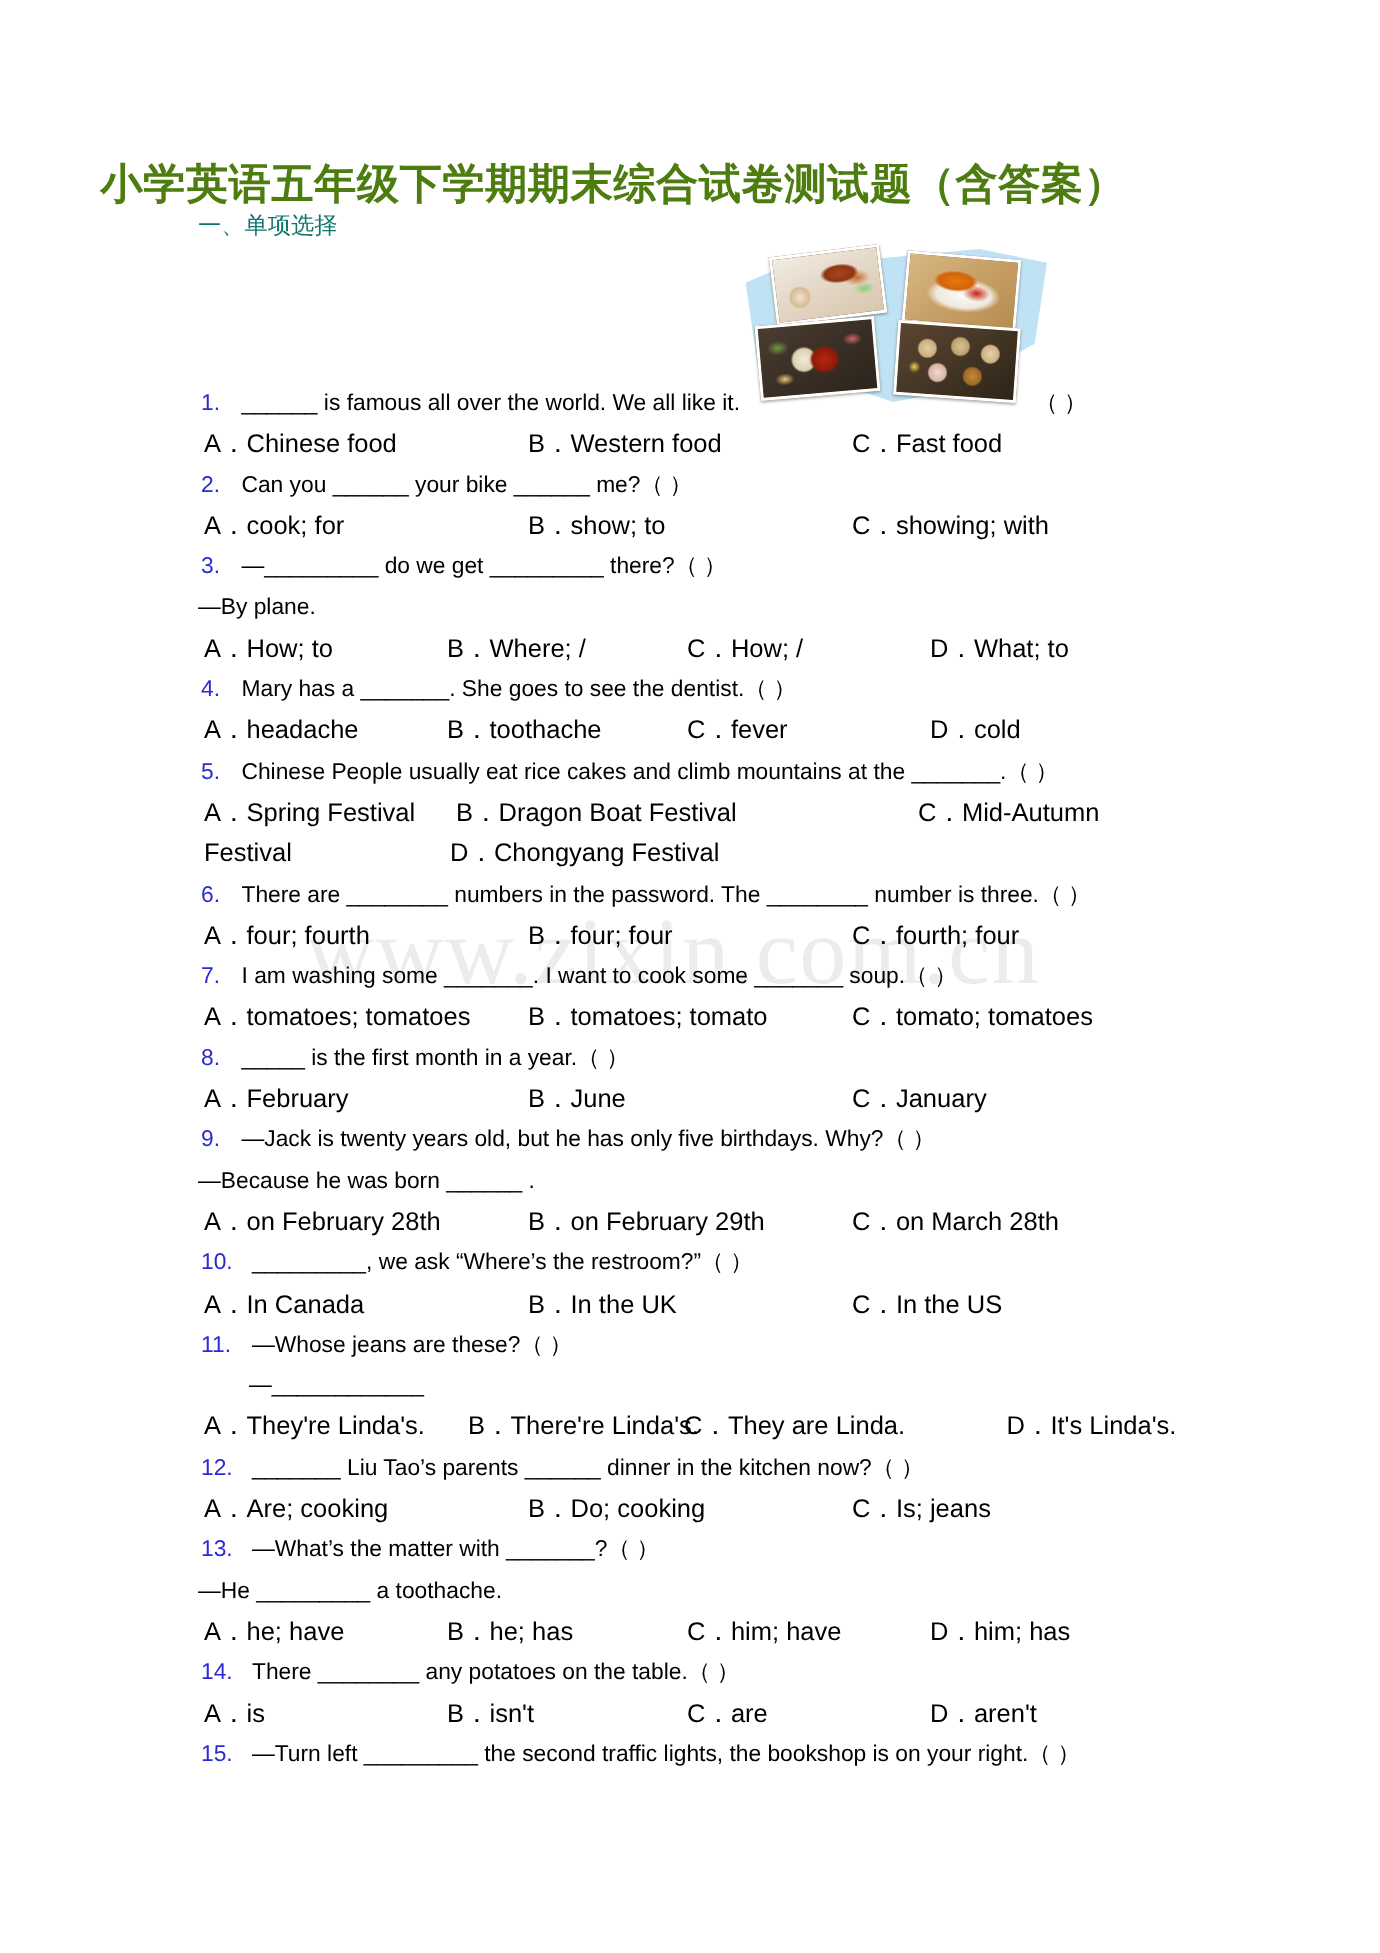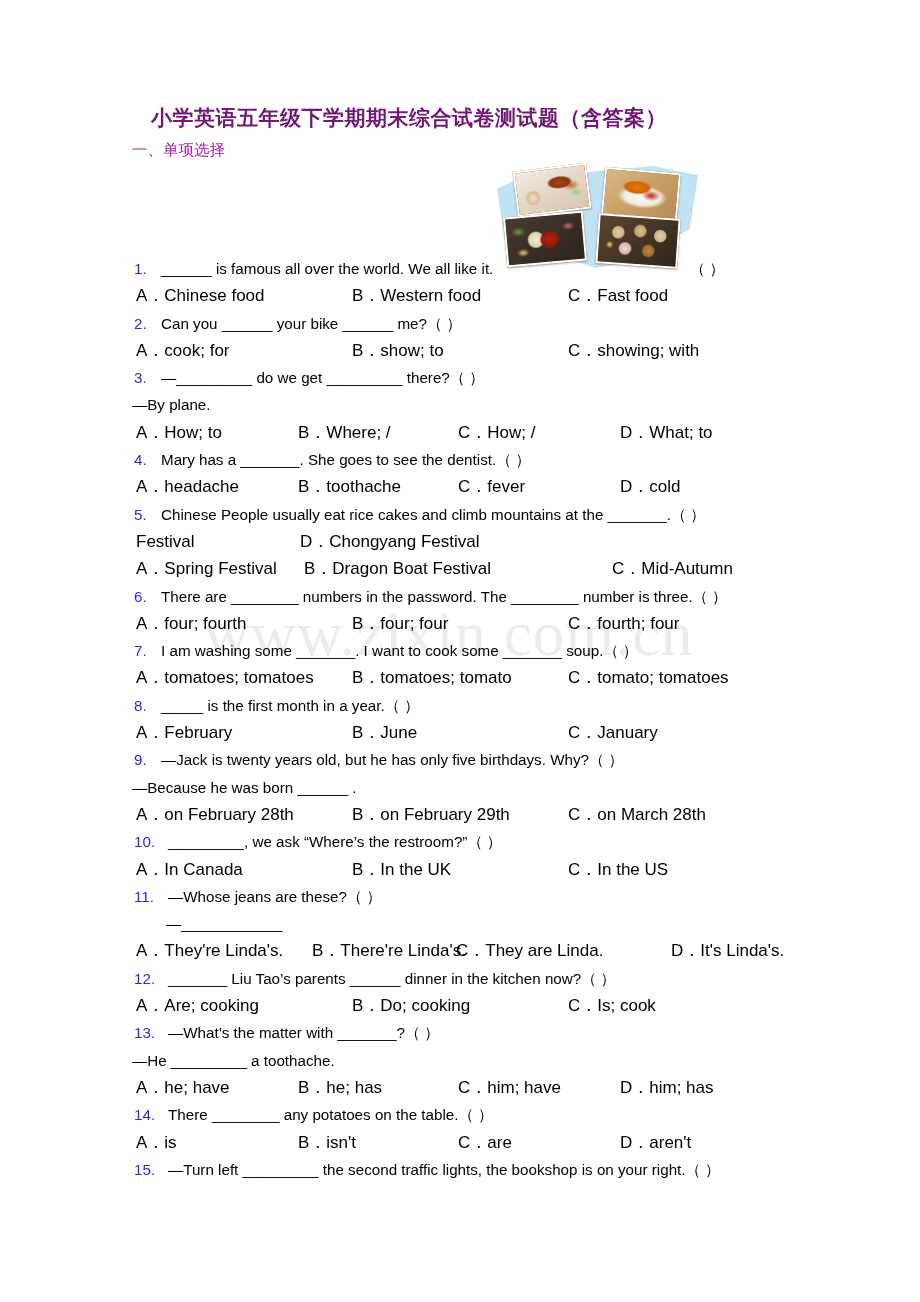--- a/index.html
+++ b/index.html
@@ -45,34 +45,34 @@
   #title {
     position: absolute;
     left: 0;
     top: 104px;
     width: 812px;
     text-align: center;
     padding-left: 6px;
     box-sizing: border-box;
     font-family: "Liberation Serif", "DejaVu Serif", serif;
     font-weight: bold;
-    font-size: 21px;
+    font-size: 28px;
     letter-spacing: 0.5px;
-    color: #701a75;
+    color: #4d7c0f;
     white-space: nowrap;
   }
 
   
   #section-heading {
     position: absolute;
     left: 132px;
     top: 140px;
     font-family: "Liberation Serif", "DejaVu Serif", serif;
     font-size: 15.5px;
-    color: #a21caf;
+    color: #0f766e;
     white-space: nowrap;
   }
 
   
   #collage {
     position: absolute;
     left: 493px;
     top: 166px;
     width: 205px;
     height: 102px;
@@ -276,28 +276,28 @@
       <span class="op op1">A．headache</span>
       <span class="op op2">B．toothache</span>
       <span class="op op3">C．fever</span>
       <span class="op op4">D．cold</span>
     </div>
 
     <div class="line qline">
       <span class="qnum">5.</span>
       <span class="qtext">Chinese People usually eat rice cakes and climb mountains at the _______.（ ）</span>
     </div>
-    <div class="line opts optsC">
-      <span class="op op1">Festival</span>
-      <span class="op op2">D．Chongyang Festival</span>
-    </div>
     <div class="line opts optsA">
       <span class="op op1">A．Spring Festival</span>
       <span class="op op2">B．Dragon Boat Festival</span>
       <span class="op op3">C．Mid-Autumn</span>
+    </div>
+    <div class="line opts optsC">
+      <span class="op op1">Festival</span>
+      <span class="op op2">D．Chongyang Festival</span>
     </div>
 
     <div class="line qline">
       <span class="qnum">6.</span>
       <span class="qtext">There are ________ numbers in the password. The ________ number is three.（  ）</span>
     </div>
     <div class="line opts opts3">
       <span class="op op1">A．four; fourth</span>
       <span class="op op2">B．four; four</span>
       <span class="op op3">C．fourth; four</span>
@@ -356,21 +356,21 @@
       <span class="op op4">D．It's Linda's.</span>
     </div>
 
     <div class="line qline wide">
       <span class="qnum">12.</span>
       <span class="qtext">_______ Liu Tao’s parents ______ dinner in the kitchen now?（ ）</span>
     </div>
     <div class="line opts opts3">
       <span class="op op1">A．Are; cooking</span>
       <span class="op op2">B．Do; cooking</span>
-      <span class="op op3">C．Is; cook</span>
+      <span class="op op3">C．Is; jeans</span>
     </div>
 
     <div class="line qline wide">
       <span class="qnum">13.</span>
       <span class="qtext">—What’s the matter with _______?（ ）</span>
     </div>
     <div class="line cont">—He _________ a toothache.</div>
     <div class="line opts opts4">
       <span class="op op1">A．he; have</span>
       <span class="op op2">B．he; has</span>

